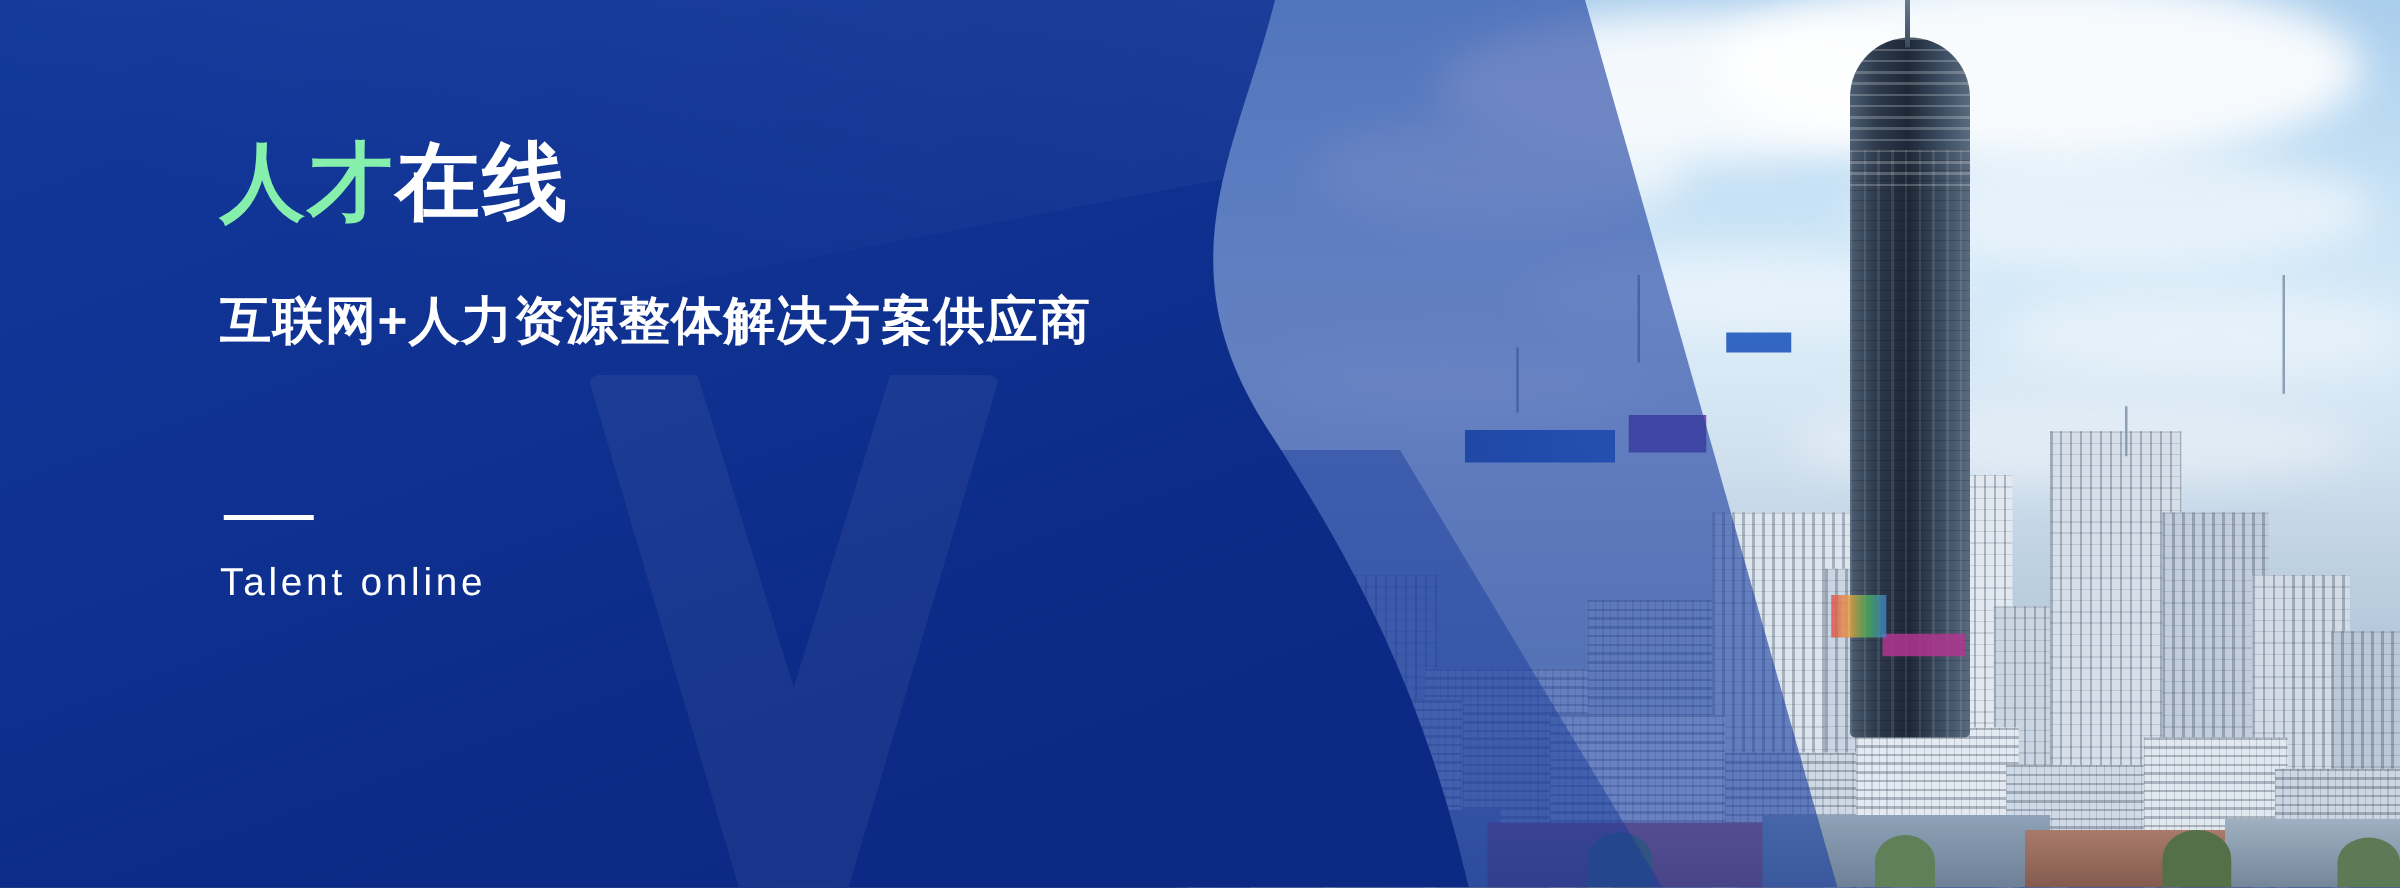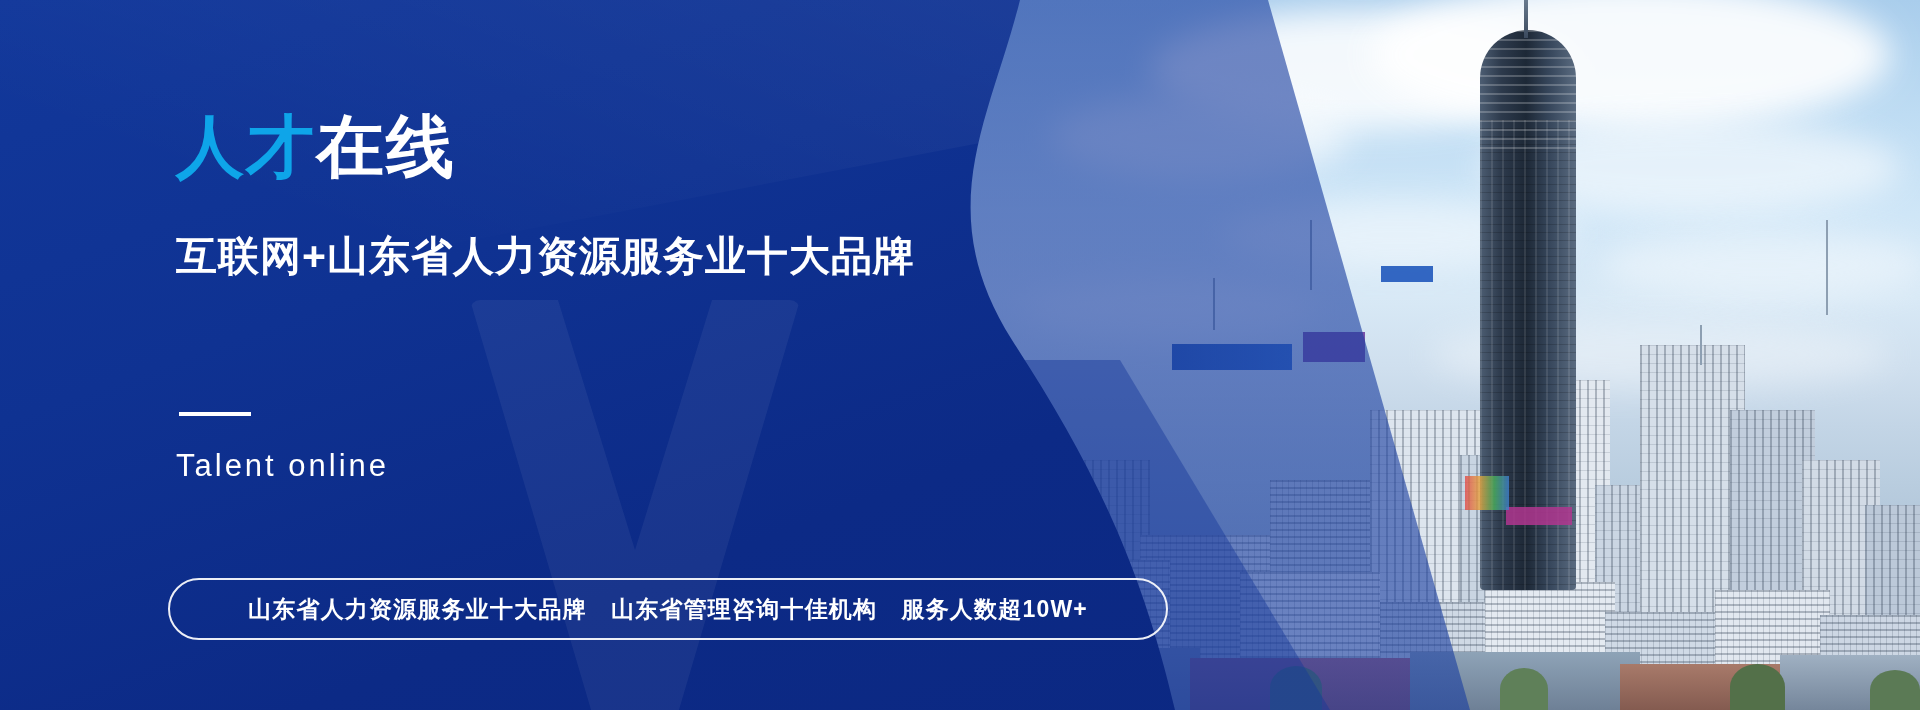--- a/index.html
+++ b/index.html
@@ -104,21 +104,21 @@
   }
 
   
   .content{position:absolute;left:176px;top:0;width:1000px;height:710px;}
 
   .title{
     position:absolute;top:112px;left:0;
     font-size:68px;line-height:1;font-weight:700;letter-spacing:2px;
     white-space:nowrap;
   }
-  .title .hot{color:#0ea5e9;}
+  .title .hot{color:#86efac;}
   .title .rest{color:#ffffff;}
 
   .subtitle{
     position:absolute;top:236px;left:0;
     font-size:41px;line-height:1;font-weight:700;color:#ffffff;
     letter-spacing:1px;white-space:nowrap;
   }
 
   .rule{
     position:absolute;top:412px;left:3px;width:72px;height:4px;background:#ffffff;
@@ -217,26 +217,23 @@
 
   <div class="panel">
     <div class="panel-diag"></div>
     <div class="vmark"></div>
   </div>
 
   <div class="content">
 
     <div class="title"><span class="hot">人才</span><span class="rest">在线</span></div>
 
-    <div class="subtitle">互联网+山东省人力资源服务业十大品牌</div>
+    <div class="subtitle">互联网+人力资源整体解决方案供应商</div>
 
     <div class="rule"></div>
 
     <div class="en-main">Talent online</div>
 
 
-    <div class="pill">
-      <span class="pill-text">山东省人力资源服务业十大品牌　山东省管理咨询十佳机构　服务人数超10W+</span>
-    </div>
 
   </div>
 
 </div>
 
 </body></html>

